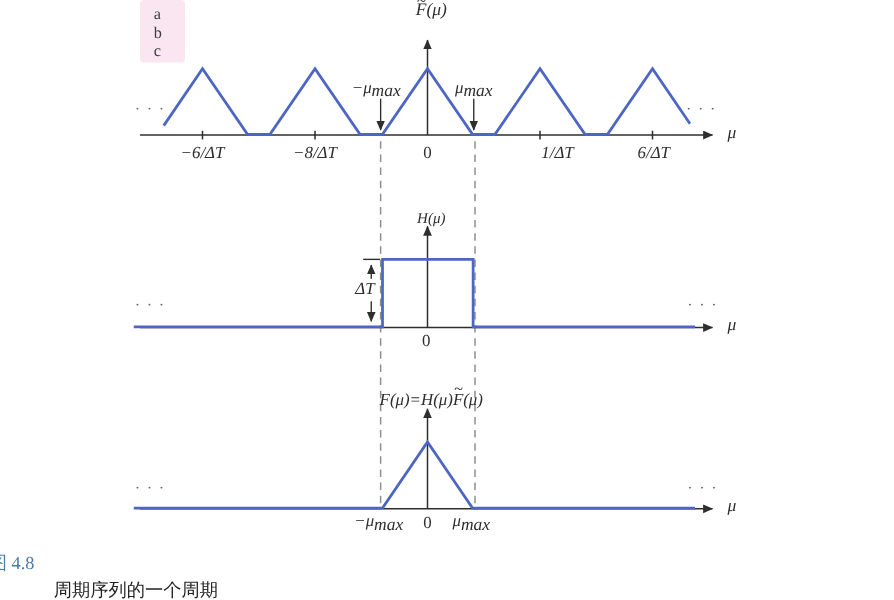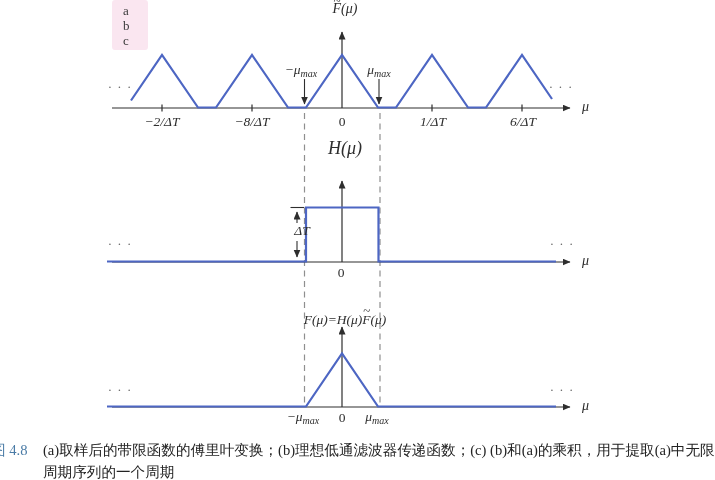--- a/index.html
+++ b/index.html
@@ -3,21 +3,21 @@
 <meta charset="utf-8">
 <style>
   html,body{margin:0;padding:0;background:#fff;}
   #page{position:relative;width:715px;height:480px;background:#ffffff;overflow:hidden;
         font-family:"Liberation Serif", serif;color:#2e2e2e;}
   #fig-svg{position:absolute;left:0;top:0;}
   .lbl{position:absolute;white-space:nowrap;font-size:13.5px;line-height:1;
        font-family:"Liberation Serif", serif;color:#2e2e2e;}
   .math{font-style:italic;}
   .center{transform:translateX(-50%);}
-  .lbl sub{font-size:10px;vertical-align:-3px;letter-spacing:0;text-align:right;}
+  .lbl sub{font-size:14px;vertical-align:-3px;letter-spacing:0;text-align:right;}
   .fwrap{position:relative;display:inline-block;}
   .tilde-mark{position:absolute;left:0.08em;top:-0.62em;font-size:0.95em;font-style:normal;}
   .ellipsis{color:#6b6b6b;font-size:13px;letter-spacing:1px;font-style:normal;}
   .panel-abc{position:absolute;left:112px;top:0;width:36px;height:50px;
              background:rgba(245,210,227,0.55);border-radius:3px;}
   .panel-abc .pl{position:absolute;left:11px;font-size:13px;color:#3c3c3c;font-family:"Liberation Serif", serif;}
   .caption{position:absolute;font-size:14.6px;color:#232323;white-space:nowrap;
            font-family:"Liberation Serif", serif;}
   .caption-num{color:#4a7ba6;}
 </style>
@@ -59,54 +59,53 @@
     <span class="pl" style="top:3px">a</span>
     <span class="pl" style="top:18px">b</span>
     <span class="pl" style="top:33px">c</span>
   </div>
 
   <div class="lbl math center" style="left:345px;top:2px;font-size:14px">
     <span class="fwrap"><span class="tilde-mark">~</span><span>F</span></span><span>(μ)</span>
   </div>
   <div class="lbl math" style="left:582px;top:100px;font-size:14px">μ</div>
 
-  <div class="lbl math center" style="left:162px;top:115px">−2/ΔT</div>
+  <div class="lbl math center" style="left:162px;top:115px">−6/ΔT</div>
   <div class="lbl math center" style="left:252px;top:115px">−8/ΔT</div>
   <div class="lbl center" style="left:342px;top:115px">0</div>
-  <div class="lbl math center" style="left:433px;top:115px">1/ΔT</div>
+  <div class="lbl math center" style="left:446px;top:115px">1/ΔT</div>
   <div class="lbl math center" style="left:523px;top:115px">6/ΔT</div>
 
   <div class="lbl math center" style="left:301px;top:63px">
     <span>−μ</span><sub>max</sub>
   </div>
   <div class="lbl math center" style="left:379px;top:63px">
     <span>μ</span><sub>max</sub>
   </div>
 
   <div class="lbl ellipsis center" style="left:120px;top:80px">· · ·</div>
   <div class="lbl ellipsis center" style="left:561px;top:80px">· · ·</div>
 
-  <div class="lbl math center" style="left:345px;top:139px;font-size:18px">H(μ)</div>
+  <div class="lbl math center" style="left:345px;top:168px;font-size:12px">H(μ)</div>
   <div class="lbl math" style="left:582px;top:254px;font-size:14px">μ</div>
-  <div class="lbl math center" style="left:302px;top:224px">ΔT</div>
+  <div class="lbl math center" style="left:292px;top:224px">ΔT</div>
   <div class="lbl center" style="left:341px;top:266px">0</div>
   <div class="lbl ellipsis center" style="left:120px;top:237px">· · ·</div>
   <div class="lbl ellipsis center" style="left:562px;top:237px">· · ·</div>
 
   <div class="lbl math center" style="left:345px;top:313px;font-size:13.5px">
     <span>F(μ)=H(μ)</span><span class="fwrap"><span class="tilde-mark">~</span><span>F</span></span><span>(μ)</span>
   </div>
   <div class="lbl math" style="left:582px;top:399px;font-size:14px">μ</div>
   <div class="lbl math center" style="left:303px;top:410px">
     <span>−μ</span><sub>max</sub>
   </div>
   <div class="lbl center" style="left:342px;top:411px">0</div>
   <div class="lbl math center" style="left:377px;top:410px">
     <span>μ</span><sub>max</sub>
   </div>
   <div class="lbl ellipsis center" style="left:120px;top:383px">· · ·</div>
   <div class="lbl ellipsis center" style="left:562px;top:383px">· · ·</div>
 
   <div class="caption caption-num" style="left:-9px;top:441px">图 4.8</div>
-  <div class="caption" style="left:43px;top:441px">(a)取样后的带限函数的傅里叶变换；(b)理想低通滤波器传递函数；(c) (b)和(a)的乘积，用于提取(a)中无限</div>
   <div class="caption" style="left:43px;top:463px">周期序列的一个周期</div>
 
 </div>
 
 </body></html>

